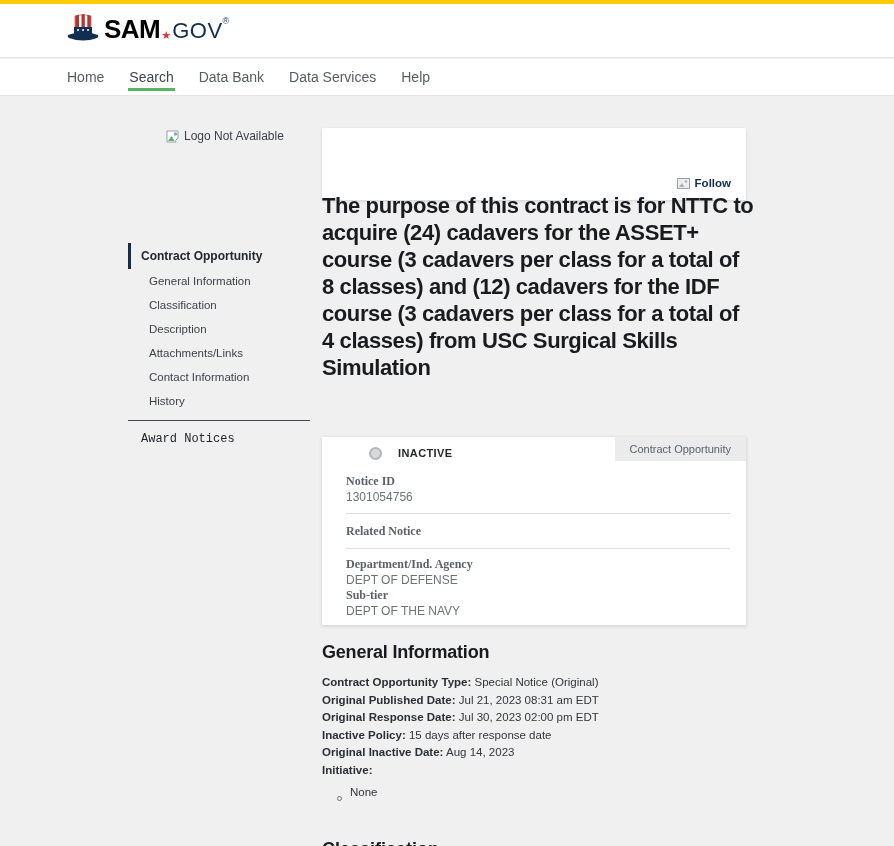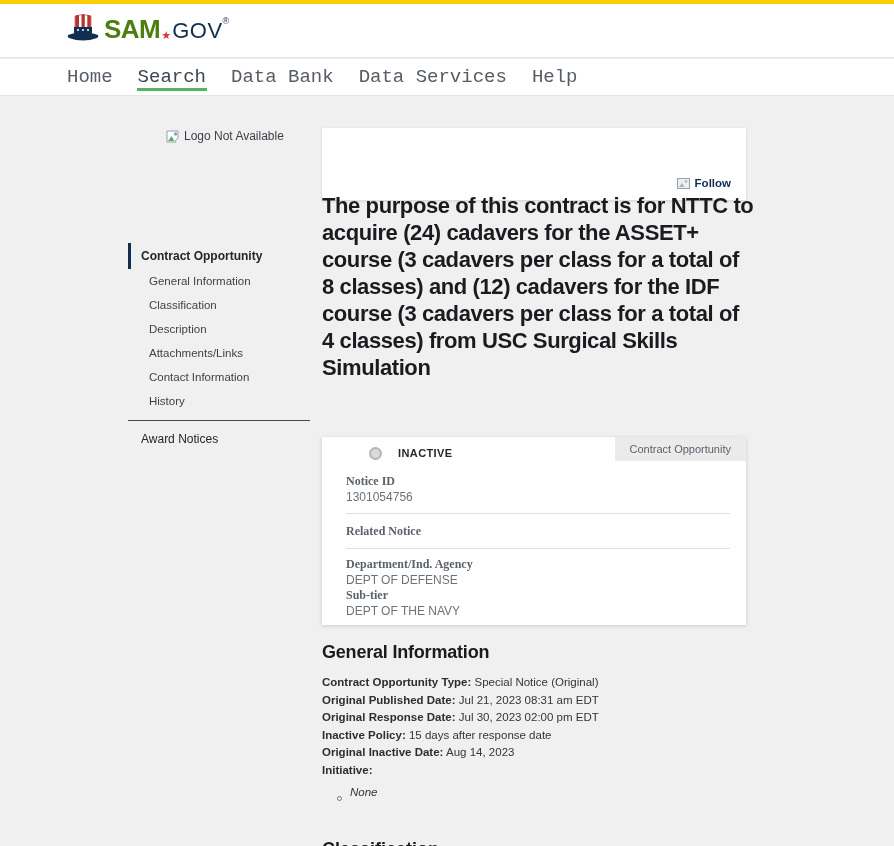--- a/index.html
+++ b/index.html
@@ -15,33 +15,33 @@
   }
 
   
   .top-accent { position:absolute; top:0; left:0; right:0; height:4px; background:#ffcd07; }
   .app-header {
     position:absolute; top:4px; left:0; right:0; height:54px;
     background:#ffffff; border-bottom:1px solid #dfe1e2;
   }
   .brand { position:absolute; left:66px; top:9px; display:flex; align-items:center; gap:4px; text-decoration:none; cursor:pointer; }
   .brand-text { display:flex; align-items:baseline; }
-  .brand-sam { font-size:26px; font-weight:bold; color:#4d7c0f; letter-spacing:-0.5px;text-align:center; }
+  .brand-sam { font-size:26px; font-weight:bold; color:#000000; letter-spacing:-0.5px;text-align:center; }
   .brand-star { font-size:11px; color:#d83933; margin:0 1px; align-self:flex-end; padding-bottom:3px; }
   .brand-gov { font-size:22px; font-weight:400; color:#112e51; letter-spacing:0.5px; }
   .brand-reg { font-size:9px; color:#112e51; align-self:flex-start; padding-top:2px; }
 
   .main-nav {
     position:absolute; top:59px; left:0; right:0; height:37px;
     background:#ffffff; border-bottom:1px solid #e3e5e7;
     display:flex; align-items:center; padding-left:66px; gap:23px;
   }
   .nav-item {
-    position:relative; font-size:19px; color:#565c65; text-decoration:none;
-    cursor:pointer; padding:9px 1px; line-height:14px;font-family:Liberation Mono, monospace;
+    position:relative; font-size:14px; color:#565c65; text-decoration:none;
+    cursor:pointer; padding:9px 1px; line-height:14px;
   }
   .nav-item.active { color:#3d4551; }
   .nav-item.active::after {
     content:""; position:absolute; left:0; right:0; bottom:2px; height:3px; background:#56b363;
   }
 
   
   .logo-missing {
     position:absolute; left:166px; top:129px;
     display:flex; align-items:center; gap:3px;
@@ -51,21 +51,21 @@
   .sidebar-primary {
     border-left:3px solid #112e51; padding:6px 0 6px 10px;
     font-size:12px; font-weight:bold; color:#23262b; cursor:pointer;
   }
   .sidebar-sub { padding-left:21px; }
   .sidebar-sub-item {
     font-size:11.5px; color:#3f4349; padding:6px 0; line-height:12px; cursor:pointer;
   }
   .sidebar-divider { border-top:1px solid #45494e; margin-top:7px; }
   .sidebar-secondary {
-    font-size:12px; color:#23262b; padding:11px 0 0 13px; cursor:pointer;
+    font-size:12px; color:#23262b; padding:11px 0 0 13px; cursor:pointer;font-family:Liberation Mono, monospace;
   }
 
   
   .follow-card {
     position:absolute; left:322px; top:128px; width:424px; height:72px;
     background:#ffffff; box-shadow:0 1px 3px rgba(0,0,0,0.13);
   }
   .follow-btn {
     position:absolute; right:15px; bottom:11px;
     display:flex; align-items:center; gap:5px;
@@ -100,21 +100,21 @@
   .field-label { font-size:12px; font-weight:bold; color:#5b616b; line-height:15px;font-family:Liberation Serif, serif; }
   .field-value { font-size:12px; color:#6d7278; line-height:16px; }
   .card-divider { border-top:1px solid #dddfe1; margin:8px 0; }
   .related-block { padding:2px 0 1px 0; }
 
   
   .gi-section { position:absolute; left:322px; top:642px; width:432px; }
   .gi-heading { font-size:18px; font-weight:bold; color:#1a1b1e; margin:0 0 11px 0; letter-spacing:-0.2px; }
   .gi-row { font-size:11.5px; color:#32353a; line-height:17.6px; }
   .gi-row b { color:#2b2e33; }
-  .gi-bullet-row { display:flex; align-items:flex-end; gap:8px; margin:4px 0 0 15px; font-size:11.5px; color:#32353a; line-height:17.6px;font-style:italic; }
+  .gi-bullet-row { display:flex; align-items:flex-end; gap:8px; margin:4px 0 0 15px; font-size:11.5px; color:#32353a; line-height:17.6px; }
   .bullet-circle { width:5px; height:5px; border:1px solid #6f7478; border-radius:50%; flex:0 0 auto; }
 
   .next-heading {
     position:absolute; left:322px; top:839px;
     font-size:18px; font-weight:bold; color:#1a1b1e; margin:0;
   }
 </style>
 </head>
 <body>
 

